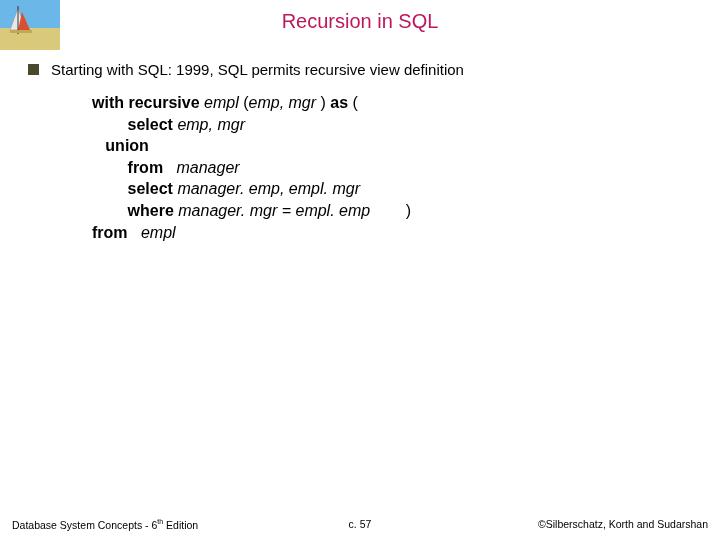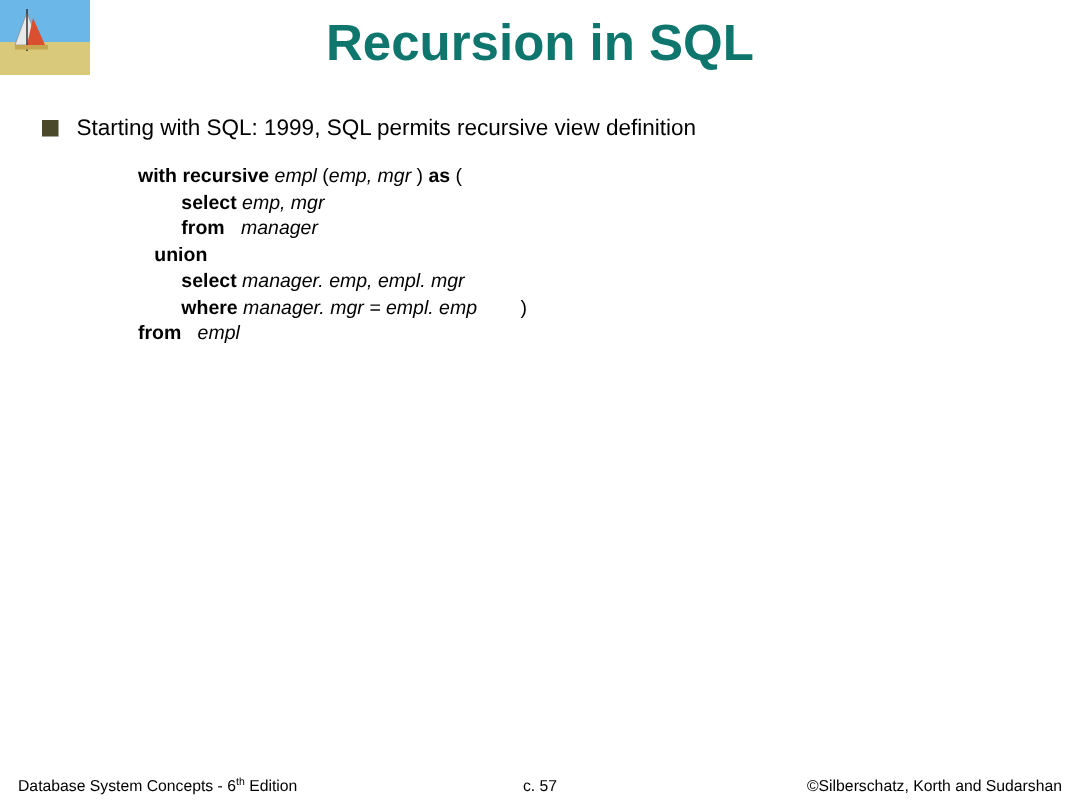--- a/index.html
+++ b/index.html
@@ -13,23 +13,23 @@
   }
   .logo {
     position: absolute;
     top: 0;
     left: 0;
     width: 60px;
     height: 50px;
   }
   .title {
     text-align: center;
-    font-size: 34px;
-    font-weight: bold;
-    color: #0f766e;
+    font-size: 20px;
+    font-weight: normal;
+    color: #be185d;
     padding-top: 10px;
     padding-bottom: 28px;
   }
   .content {
     padding-left: 28px;
     padding-right: 32px;
   }
   .bullet-row {
     display: flex;
     align-items: flex-start;
@@ -40,21 +40,21 @@
   .bullet-square {
     width: 11px;
     height: 11px;
     background: #4a4a2a;
     margin-right: 12px;
     margin-top: 3px;
     flex-shrink: 0;
   }
   .code-block {
     padding-left: 64px;
-    font-size: 13px;
+    font-size: 16px;
     line-height: 1.35;
     font-family: Arial, Helvetica, sans-serif;
     color: #000;
   }
   .code-block .line { white-space: pre; }
   .kw { font-weight: bold; }
   .it { font-style: italic; }
   .footer {
     position: absolute;
     bottom: 10px;
@@ -91,22 +91,22 @@
 
   <div class="bullet-row">
     <div class="bullet-square"></div>
     <div>Starting with SQL: 1999, SQL permits recursive view definition</div>
   </div>
 
 
   <div class="code-block">
     <div class="line"><span class="kw">with recursive</span><span class="it"> empl </span><span>(</span><span class="it">emp, mgr </span><span>) </span><span class="kw">as</span><span> (</span></div>
     <div class="line"><span class="kw">        select</span><span class="it"> emp, mgr</span></div>
+    <div class="line"><span class="kw">   union</span></div>
     <div class="line"><span class="kw">        from</span><span class="it">   manager</span></div>
-    <div class="line"><span class="kw">   union</span></div>
     <div class="line"><span class="kw">        select</span><span class="it"> manager. emp, empl. mgr</span></div>
     <div class="line"><span class="kw">        where</span><span class="it"> manager. mgr = empl. emp</span><span>        )</span></div>
     <div class="line"><span class="kw">from</span><span class="it">   empl</span></div>
   </div>
 
 </div>
 
 <div class="footer">
   <div class="left">
     <span>Database System Concepts - 6</span><sup>th</sup><span> Edition</span>

